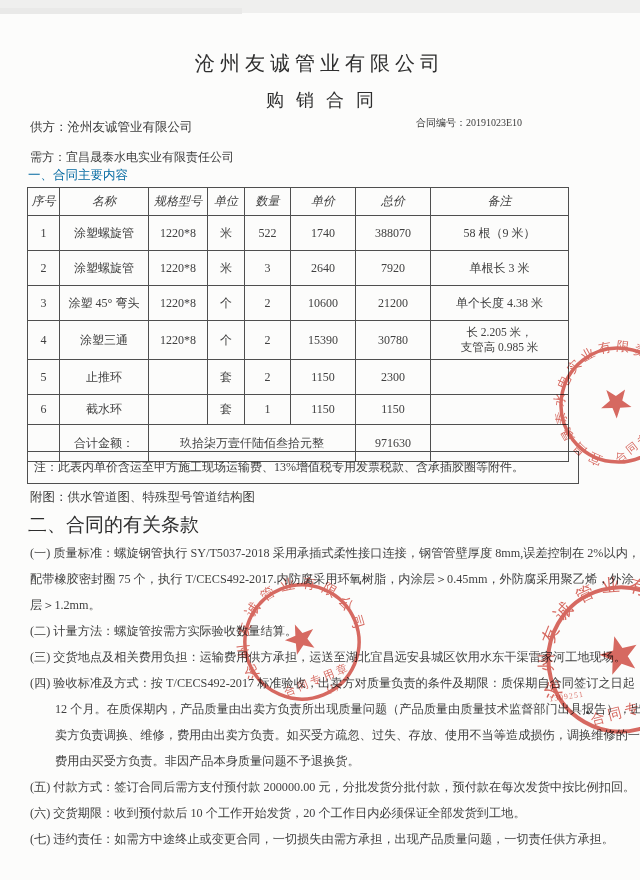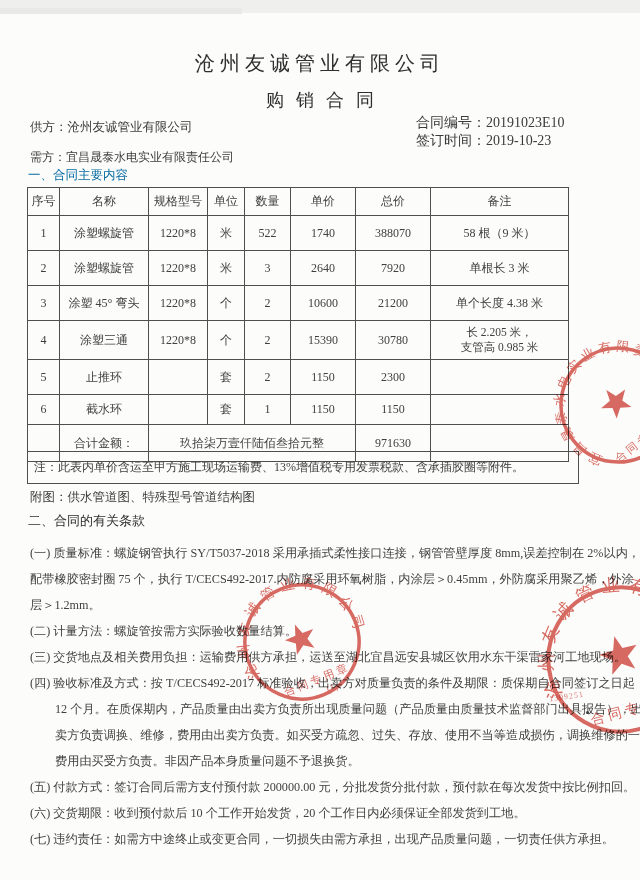--- a/index.html
+++ b/index.html
@@ -14,34 +14,34 @@
   .title{
     position:absolute;left:0;top:50px;width:640px;text-align:center;
     font-size:20px;letter-spacing:5px;color:#2e2e2e;
   }
   .subtitle{
     position:absolute;left:6px;top:88px;width:640px;text-align:center;
     font-size:18px;letter-spacing:12px;color:#2e2e2e;
   }
   .supplier{position:absolute;left:30px;top:119px;font-size:12.5px;}
   .buyer{position:absolute;left:30px;top:149px;font-size:12px;}
-  .meta{position:absolute;left:416px;top:114px;font-size:14px;line-height:18px;}
+  .meta{position:absolute;left:416px;top:114px;font-size:10px;line-height:18px;}
   .sec1{position:absolute;left:28px;top:167px;font-size:12.5px;color:#0369a1;}
-  .sec2{position:absolute;left:28px;top:512px;font-size:13px;color:#2e2e2e;}
+  .sec2{position:absolute;left:28px;top:512px;font-size:19px;color:#2e2e2e;}
   .attach{position:absolute;left:30px;top:489px;font-size:12.5px;}
   table.items{
     position:absolute;left:27px;top:187px;width:541px;
     border-collapse:collapse;table-layout:fixed;
     font-size:12px;color:#404040;
   }
   table.items td,table.items th{
     border:1px solid #4f4f4f;text-align:center;vertical-align:middle;
     font-weight:normal;padding:0 2px;overflow:hidden;white-space:nowrap;
   }
-  tr.hdr{height:28px;}
+  tr.hdr{height:28px;font-style:italic;}
   tr.r{height:35px;}
   tr.r4{height:39px;}
   tr.r6{height:30px;}
   tr.tot{height:37px;}
   .note2{line-height:15px;font-size:11.5px;}
   .notebox{
     position:absolute;left:27px;top:451px;width:552px;height:33px;
     border:1px solid #4f4f4f;box-sizing:border-box;
     font-size:12px;color:#404040;padding:7px 6px 0 6px;white-space:nowrap;
   }
@@ -64,21 +64,20 @@
   <div class="scan-band-top2"></div>
 
   <div class="title">沧州友诚管业有限公司</div>
   <div class="subtitle">购销合同</div>
 
   <div class="supplier">供方：沧州友诚管业有限公司</div>
   <div class="buyer">需方：宜昌晟泰水电实业有限责任公司</div>
 
   <div class="meta">
     <div>合同编号：20191023E10</div>
-    <div>签订时间：2019-10-23</div>
   </div>
 
   <div class="sec1">一、合同主要内容</div>
 
   <table class="items">
     <colgroup>
       <col style="width:32px">
         <col style="width:89px">
         <col style="width:59px">
         <col style="width:37px">

